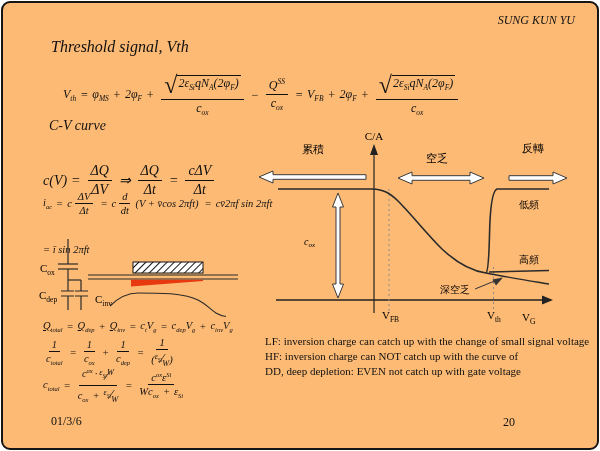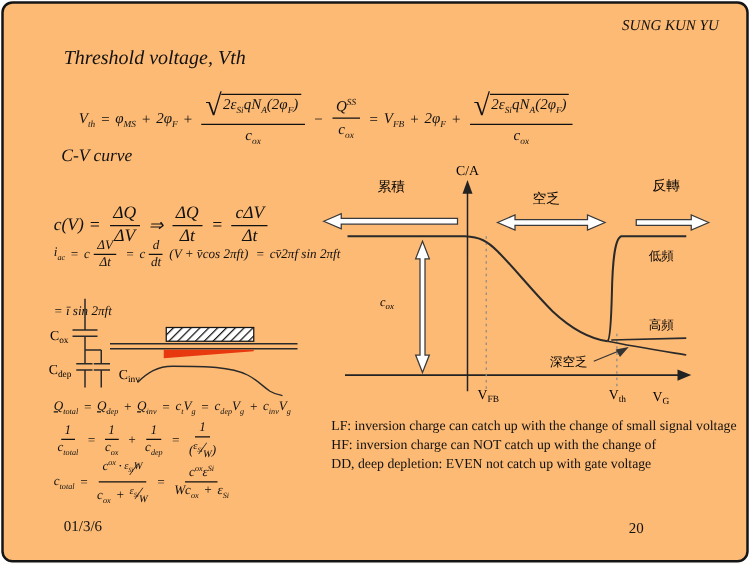--- a/index.html
+++ b/index.html
@@ -38,21 +38,21 @@
   .footer-title { left:228px; top:412px; font-size:12px; }
   .page { left:500px; top:412px; font-size:12px; }
 </style>
 </head>
 <body>
 
 <div class="slide">
 
   <div class="abs author">SUNG KUN YU</div>
 
-  <div class="abs slide-title">Threshold voltage, Vth</div>
+  <div class="abs slide-title">Threshold signal, Vth</div>
 
   <div class="row main-formula">
     <span class="tok"><span>V</span><sub>th</sub></span>
     <span class="op">=</span>
     <span class="tok"><span>φ</span><sub>MS</sub></span>
     <span class="op">+</span>
     <span class="tok"><span>2φ</span><sub>F</sub></span>
     <span class="op">+</span>
     <span class="frac">
       <span class="num">
@@ -252,19 +252,19 @@
     <text x="263" y="136" font-size="10">高頻</text>
     <text x="199" y="166" font-size="10" text-anchor="middle">深空乏</text>
     <text x="48" y="118" font-size="10" font-style="italic"><tspan>c</tspan><tspan dy="2" font-size="7">ox</tspan></text>
     <text x="126" y="192" font-size="11"><tspan>V</tspan><tspan dy="2.5" font-size="7.5">FB</tspan></text>
     <text x="231" y="192" font-size="11"><tspan>V</tspan><tspan dy="2.5" font-size="7.5">th</tspan></text>
     <text x="266" y="194" font-size="11"><tspan>V</tspan><tspan dy="2.5" font-size="7.5">G</tspan></text>
   </svg>
 
   <div class="abs notes">
     <div>LF: inversion charge can catch up with the change of small signal voltage</div>
-    <div>HF: inversion charge can NOT catch up with the change of</div>
+    <div>HF: inversion charge can NOT catch up with the curve of</div>
     <div>DD, deep depletion: EVEN not catch up with gate voltage</div>
   </div>
 
   <div class="abs page">20</div>
 
 </div>
 
 </body></html>

